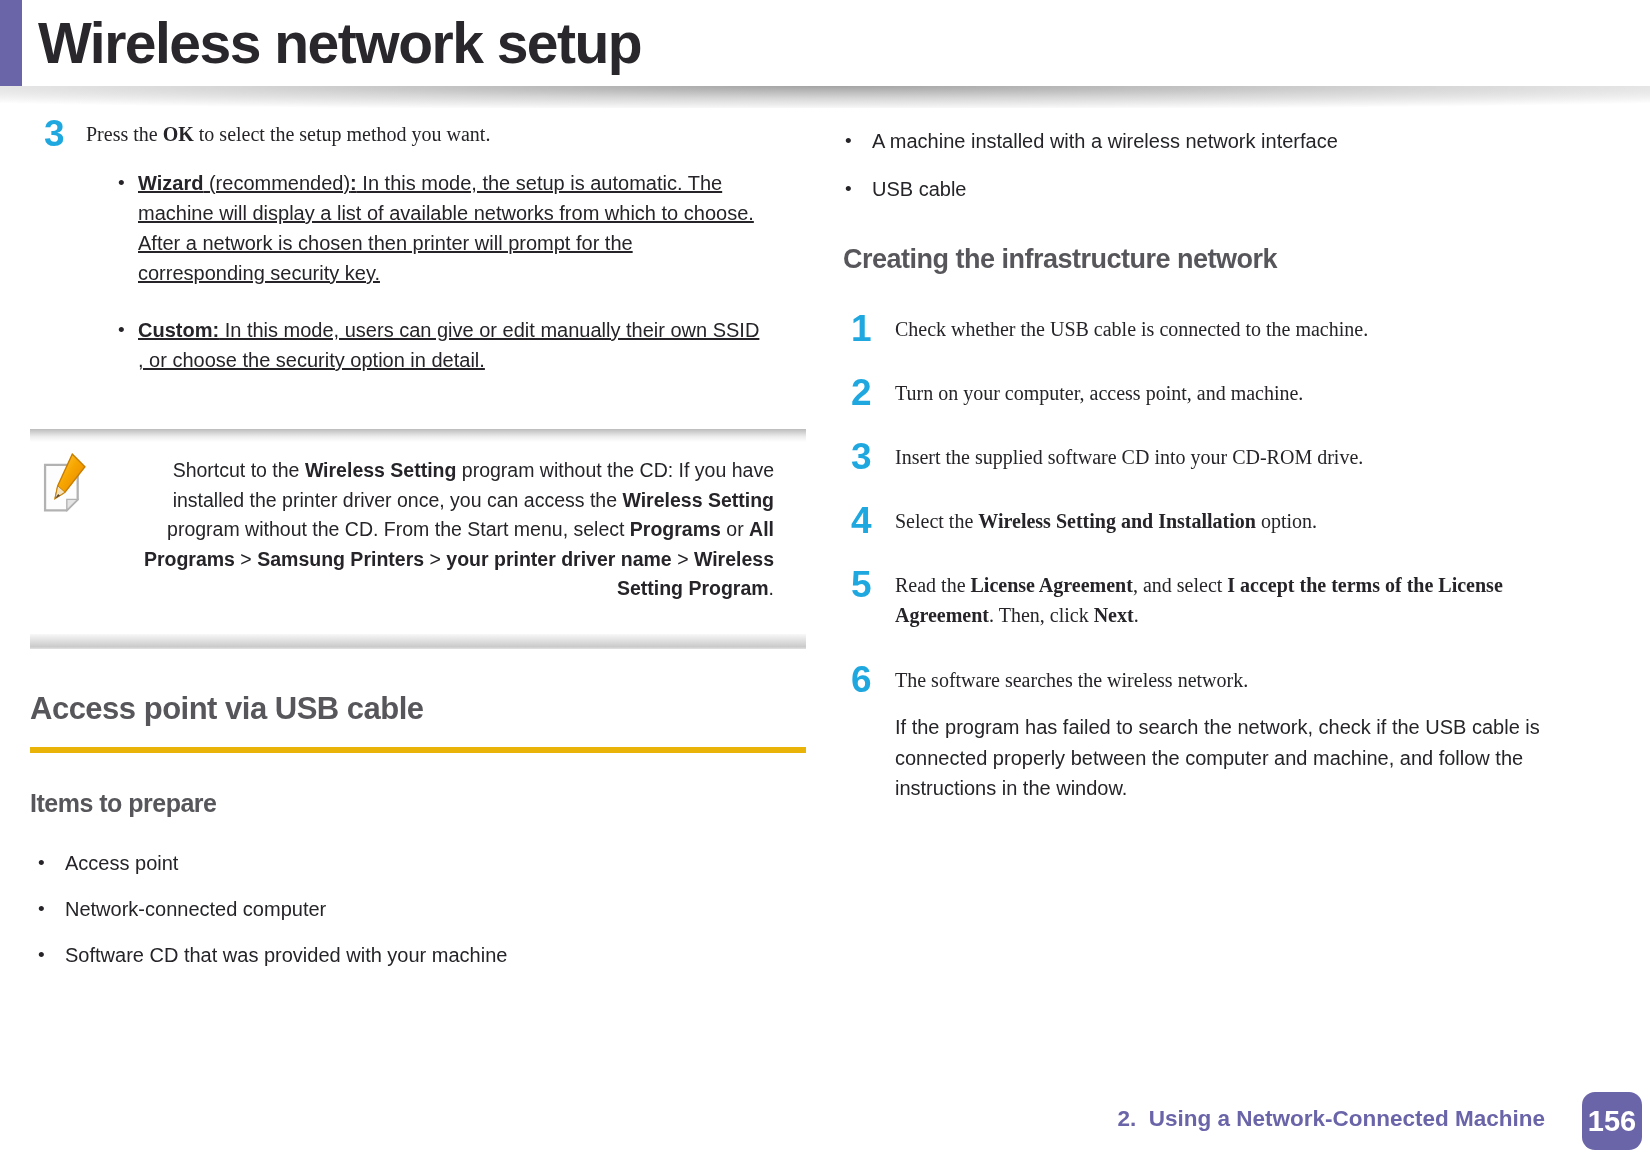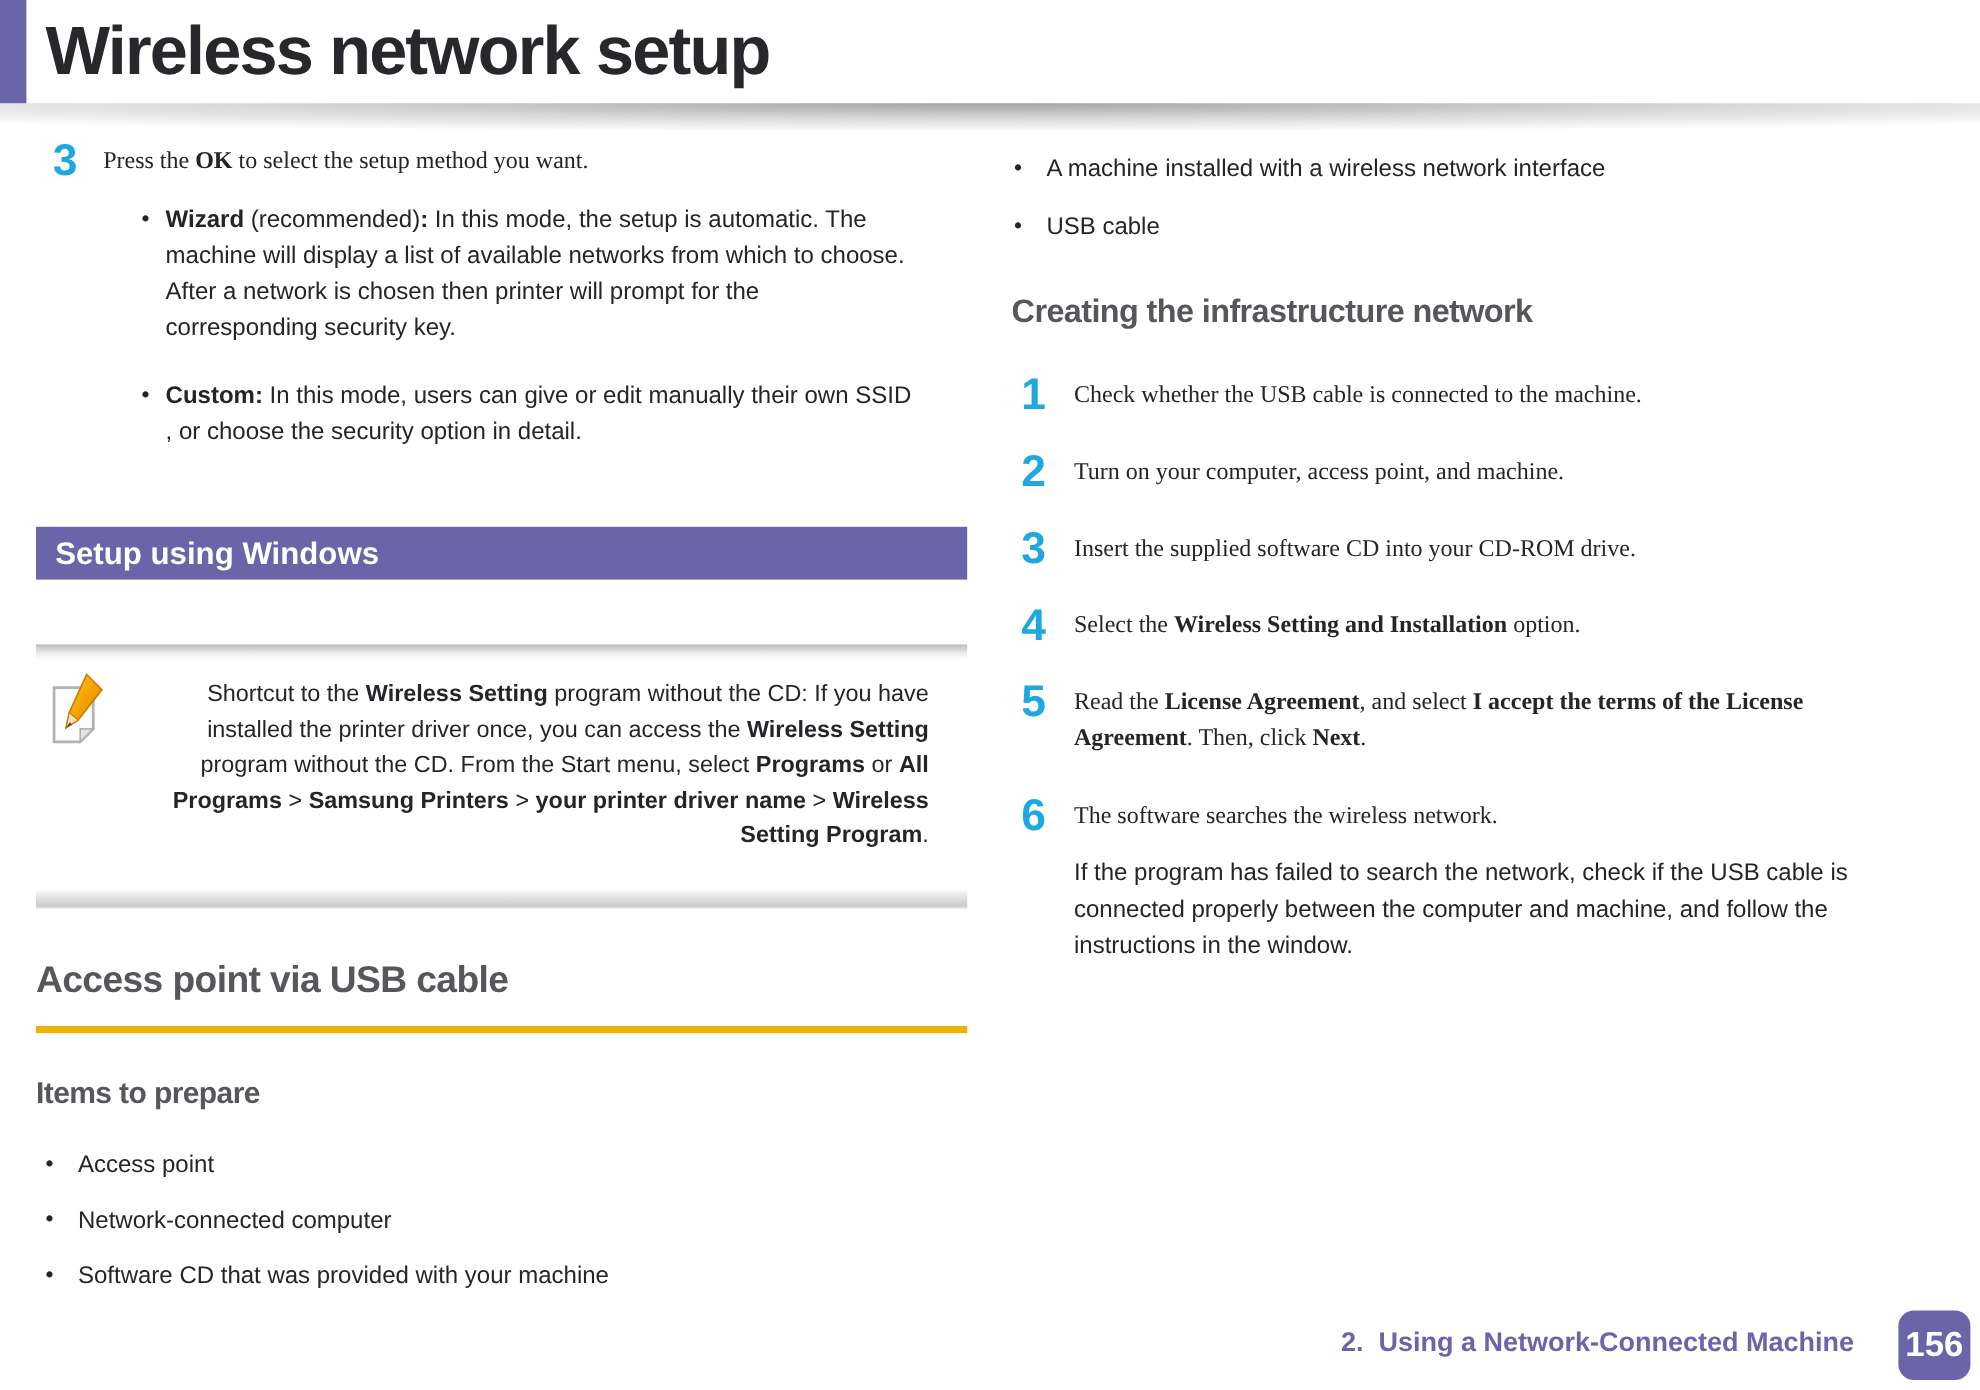--- a/index.html
+++ b/index.html
@@ -28,21 +28,21 @@
   .step-extra{margin:14px 0 0 52px;font-size:20px;line-height:30.5px;max-width:660px;}
 
   
   .b-row{display:flex;align-items:flex-start;}
   .dot{flex:none;font-size:19px;line-height:30px;}
   .b-text{font-size:20px;line-height:30px;}
 
   .inner-bullets{margin:16px 0 0 88px;}
   .inner-bullets .b-row{margin-bottom:27px;}
   .inner-bullets .dot{width:20px;}
-  .inner-bullets .b-text{max-width:622px;}
+  .inner-bullets .b-text{max-width:622px;text-decoration:underline;}
 
   
   .banner{margin-top:64px;height:44px;background:#6A64A8;color:#ffffff;font-weight:bold;
           font-size:26px;line-height:44px;padding-left:16px;box-sizing:border-box;}
 
   
   .note{margin-top:54px;text-align:right;}
   .note-top{height:13px;background:linear-gradient(to bottom,#bcbcbc 0%,#eeeeee 60%,#ffffff 100%);}
   .note-inner{display:flex;padding:10px 0 0 6px;}
   .note-icon{flex:none;width:58px;height:64px;margin-right:12px;}
@@ -92,21 +92,20 @@
       <div class="b-row">
         <span class="dot">•</span>
         <div class="b-text"><b>Wizard</b><span> (recommended)</span><b>:</b><span> In this mode, the setup is automatic. The machine will display a list of available networks from which to choose. After a network is chosen then printer will prompt for the corresponding security key.</span></div>
       </div>
       <div class="b-row">
         <span class="dot">•</span>
         <div class="b-text"><b>Custom:</b><span> In this mode, users can give or edit manually their own SSID , or choose the security option in detail.</span></div>
       </div>
     </div>
 
-    <div class="banner">Setup using Windows</div>
 
     <div class="note">
       <div class="note-top"></div>
       <div class="note-inner">
         <span class="note-icon">
           <svg viewBox="0 0 64 70" width="58" height="64">
             <defs>
               <linearGradient id="pg" x1="0" y1="0" x2="1" y2="1">
                 <stop offset="0" stop-color="#ffd24d"></stop>
                 <stop offset="0.45" stop-color="#f7a600"></stop>

